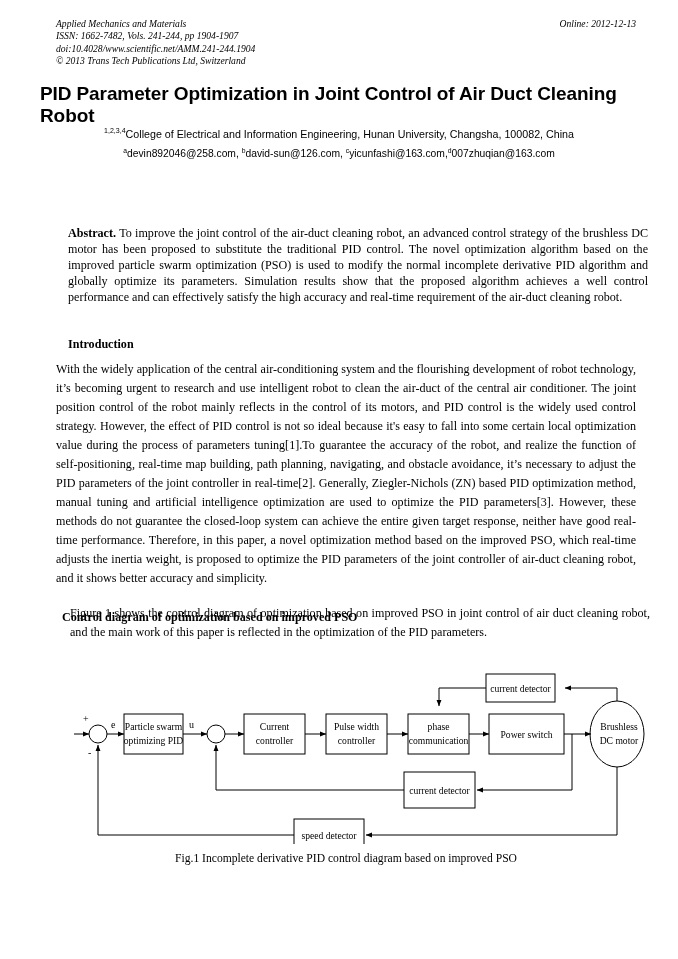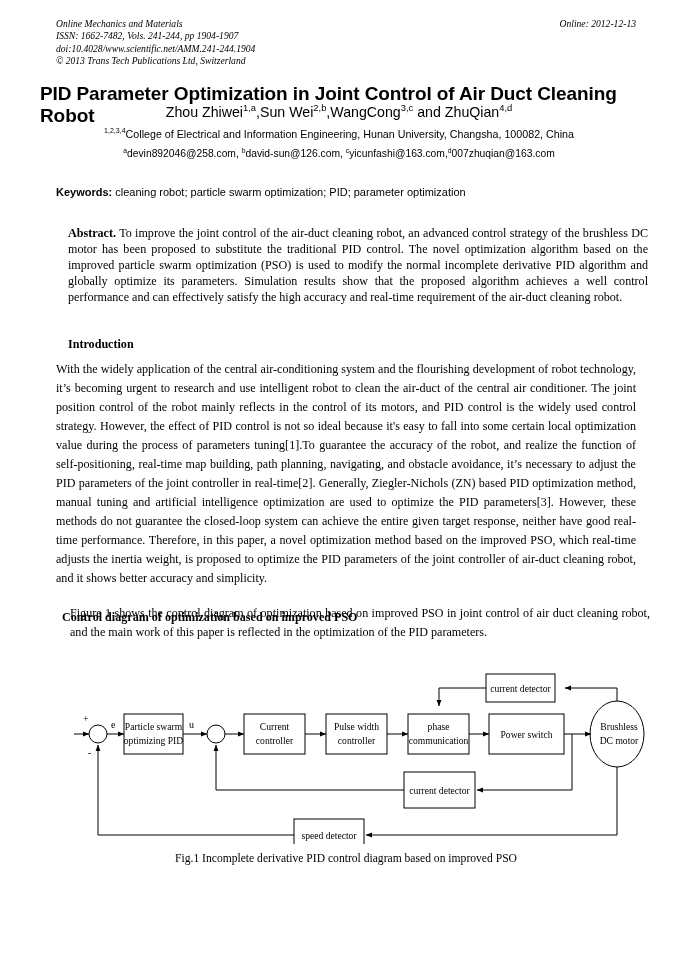--- a/index.html
+++ b/index.html
@@ -143,45 +143,39 @@
     font-size: 11.6px;
   }
 </style>
 </head>
 <body>
 
 <div class="page">
 
   <div class="runhead">
     <div class="runhead-row1">
-      <span class="runhead-line">Online Mechanics and Materials</span>
+      <span class="runhead-line">Applied Mechanics and Materials</span>
       <span class="runhead-line">Online: 2012-12-13</span>
     </div>
     <div class="runhead-line">ISSN: 1662-7482, Vols. 241-244, pp 1904-1907</div>
     <div class="runhead-line">doi:10.4028/www.scientific.net/AMM.241-244.1904</div>
     <div class="runhead-line">© 2013 Trans Tech Publications Ltd, Switzerland</div>
   </div>
 
   <div class="title">PID Parameter Optimization in Joint Control of Air Duct Cleaning Robot</div>
 
-  <div class="authors">
-    <span>Zhou Zhiwei</span><sup>1,a</sup><span>,Sun Wei</span><sup>2,b</sup><span>,WangCong</span><sup>3,c</sup><span> and ZhuQian</span><sup>4,d</sup>
-  </div>
 
   <div class="affil">
     <sup>1,2,3,4</sup><span>College of Electrical and Information Engineering, Hunan University, Changsha, 100082, China</span>
   </div>
 
   <div class="emails">
     <sup>a</sup><span>devin892046@258.com, </span><sup>b</sup><span>david-sun@126.com, </span><sup>c</sup><span>yicunfashi@163.com,</span><sup>d</sup><span>007zhuqian@163.com</span>
   </div>
 
-  <div class="keywords">
-    <b>Keywords:</b><span> cleaning robot; particle swarm optimization; PID; parameter optimization</span>
-  </div>
 
   <div class="abstract">
     <b>Abstract.</b><span> To improve the joint control of the air-duct cleaning robot, an advanced control strategy of the brushless DC motor has been proposed to substitute the traditional PID control. The novel optimization algorithm based on the improved particle swarm optimization (PSO) is used to modify the normal incomplete derivative PID algorithm and globally optimize its parameters. Simulation results show that the proposed algorithm achieves a well control performance and can effectively satisfy the high accuracy and real-time requirement of the air-duct cleaning robot.</span>
   </div>
 
   <div class="heading" id="h-intro">Introduction</div>
   <div class="para" id="p-intro">With the widely application of the central air-conditioning system and the flourishing development of robot technology, it’s becoming urgent to research and use intelligent robot to clean the air-duct of the central air conditioner. The joint position control of the robot mainly reflects in the control of its motors, and PID control is the widely used control strategy. However, the effect of PID control is not so ideal because it's easy to fall into some certain local optimization value during the process of parameters tuning[1].To guarantee the accuracy of the robot, and realize the function of self-positioning, real-time map building, path planning, navigating, and obstacle avoidance, it’s necessary to adjust the PID parameters of the joint controller in real-time[2]. Generally, Ziegler-Nichols (ZN) based PID optimization method, manual tuning and artificial intelligence optimization are used to optimize the PID parameters[3]. However, these methods do not guarantee the closed-loop system can achieve the entire given target response, neither have good real-time performance. Therefore, in this paper, a novel optimization method based on the improved PSO, which real-time adjusts the inertia weight, is proposed to optimize the PID parameters of the joint controller of air-duct cleaning robot, and it shows better accuracy and simplicity.</div>
 
   <div class="heading" id="h-control">Control diagram of optimization based on improved PSO</div>
   <div class="para" id="p-figure">Figure 1 shows the control diagram of optimization based on improved PSO in joint control of air duct cleaning robot, and the main work of this paper is reflected in the optimization of the PID parameters.</div>

